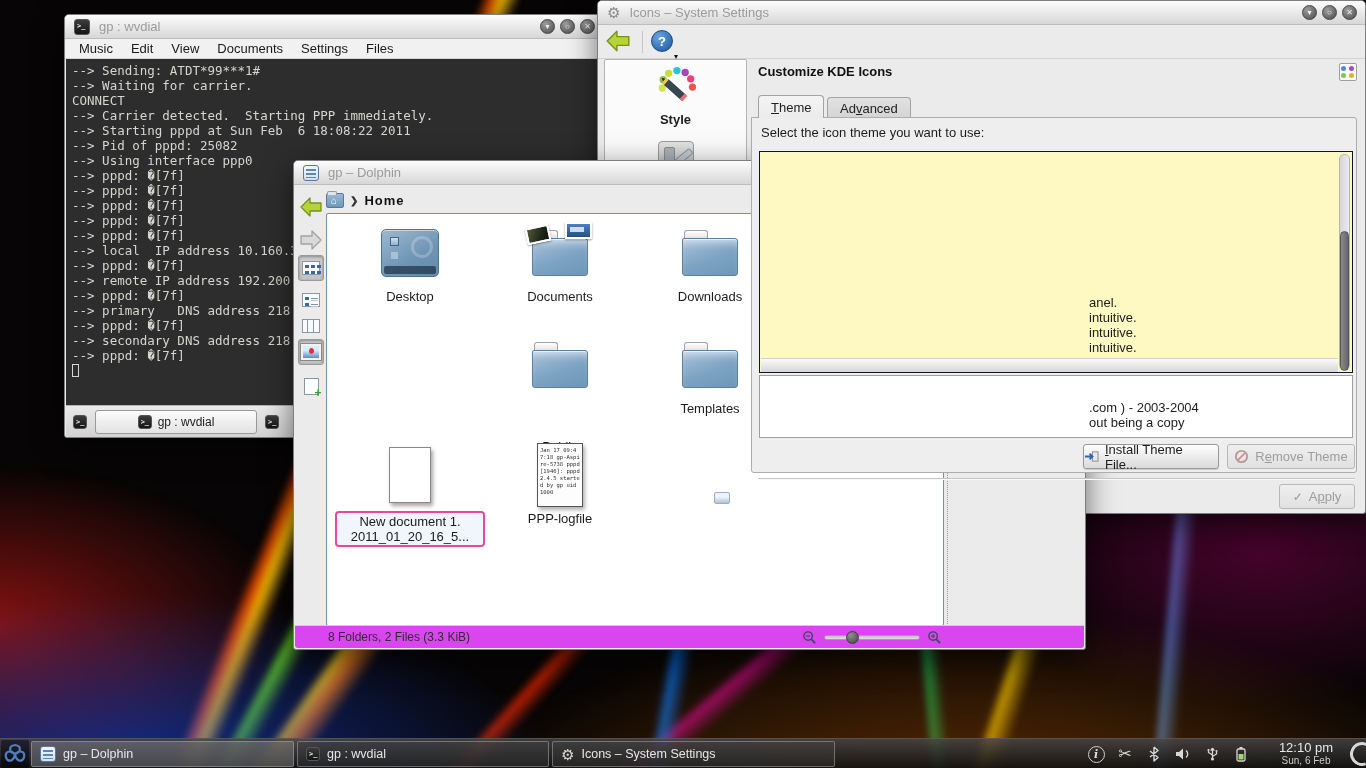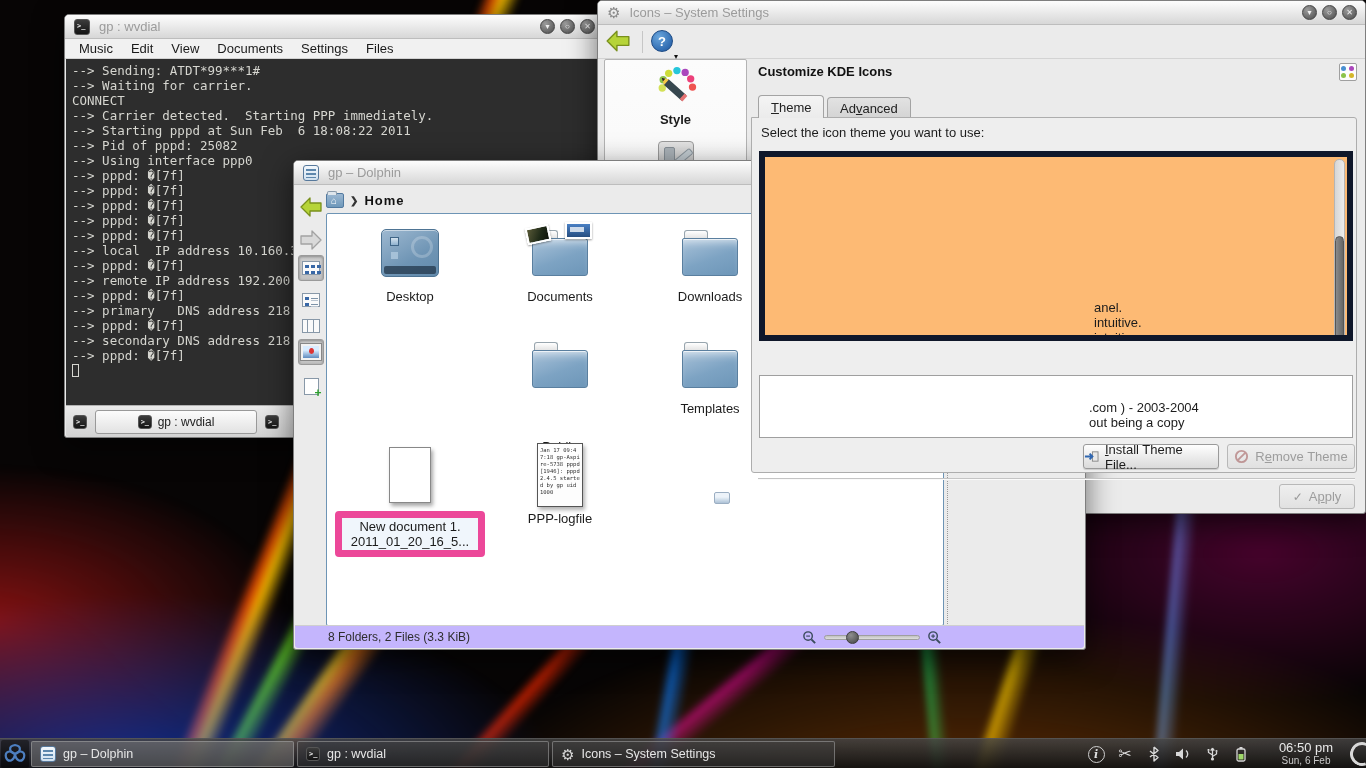--- a/index.html
+++ b/index.html
@@ -59,21 +59,21 @@
   .ss-side-item{display:flex;flex-direction:column;align-items:center;padding-top:6px}
   .ss-side-label{font-weight:bold;font-size:13px;color:#1c1c1c;margin-top:2px}
   .ss-tools-ico{width:36px;height:30px;margin:14px auto 0;border:1px solid #9a9a9a;border-radius:4px;background:linear-gradient(#e4e4e4,#bdbdbd);position:relative}
   .ss-tools-ico::before{content:'';position:absolute;left:5px;top:5px;width:9px;height:19px;border-radius:2px;background:#aab2b8;border:1px solid #868f96}
   .ss-tools-ico::after{content:'';position:absolute;left:13px;top:12px;width:20px;height:5px;background:#c3ccd2;border:1px solid #8b969e;transform:rotate(-40deg);border-radius:2px}
   #ss-heading{position:absolute;left:160px;top:63px;font-weight:bold;font-size:13px;color:#111}
   .ss-tab{position:absolute;height:21px;padding:0 12px;display:flex;align-items:center;font-size:13px;color:#222;border:1px solid #a3a3a3;border-bottom:none;border-radius:4px 4px 0 0;background:linear-gradient(#e2e2e2,#d4d4d4);top:96px;z-index:1}
   .ss-tab.active{background:linear-gradient(#f4f4f4,#ebebeb);height:23px;top:94px;z-index:3}
   #ss-tabframe{position:absolute;left:153px;top:116px;width:606px;height:356px;background:#eee;border:1px solid #adadad;border-radius:0 3px 3px 3px;z-index:2}
   #ss-select-label{position:absolute;left:163px;top:124px;font-size:13px;color:#1c1c1c;z-index:3}
-  #ss-listbox{position:absolute;left:161px;top:150px;width:594px;height:190px;background:#fdba74;border:6px solid #0f172a;z-index:3;overflow:hidden}
+  #ss-listbox{position:absolute;left:161px;top:150px;width:594px;height:222px;background:#fef9c3;border:1px solid #0f172a;z-index:3;overflow:hidden}
   .ss-frag{position:absolute;left:329px;font-size:13px;color:#1c1c1c;white-space:nowrap}
   #ss-selband{position:absolute;left:1px;right:14px;top:206px;height:15px;background:linear-gradient(#fbfbfb,#d6d6d6);border-top:1px solid #d0d0d0;border-bottom:1px solid #c2c2c2}
   #ss-scroll{position:absolute;right:2px;top:2px;width:11px;height:216px;border:1px solid #b5b5b5;border-radius:5px;background:linear-gradient(90deg,#d6d6d6,#ececec)}
   #ss-scroll-handle{position:absolute;left:0;right:0;top:76px;height:140px;border-radius:5px;background:linear-gradient(90deg,#8a8a8a,#666);border:1px solid #555}
   #ss-descbox{position:absolute;left:161px;top:374px;width:594px;height:63px;background:#fff;border:1px solid #9f9f9f;z-index:3;overflow:hidden}
   .btn{position:absolute;display:flex;align-items:center;justify-content:center;gap:6px;background:linear-gradient(#fefefe,#dadada);border:1px solid #9a9a9a;border-radius:3px;font-size:13px;color:#1c1c1c;box-shadow:0 1px 1px rgba(0,0,0,.15);z-index:4}
   .btn.disabled{color:#9d9d9d;background:linear-gradient(#efefef,#e1e1e1);border-color:#b8b8b8;box-shadow:none}
   #ss-install{left:485px;top:443px;width:136px;height:25px}
   #ss-remove{left:629px;top:443px;width:128px;height:25px}
   #ss-sep{position:absolute;left:160px;right:10px;top:477px;height:2px;border-top:1px solid #c4c4c4;border-bottom:1px solid #fafafa;z-index:4}
@@ -101,21 +101,21 @@
   .iv-columns{width:18px;height:14px;background:#fafafa;border:1px solid #8898a8;background-image:linear-gradient(90deg,transparent 4px,#8898a8 4px 5px,transparent 5px 10px,#8898a8 10px 11px,transparent 11px)}
   .iv-preview{width:20px;height:16px;background:linear-gradient(#d9ecff 35%,#5f8cc0);border:2px solid #f2f2f2;outline:1px solid #888;position:relative}
   .iv-preview::after{content:'';position:absolute;left:6px;top:2px;width:5px;height:6px;border-radius:50% 50% 50% 50%/60% 60% 40% 40%;background:#d33}
   .iv-split{width:15px;height:17px;background:#fff;border:1px solid #8898a8;position:relative}
   .iv-split::after{content:'+';position:absolute;right:-4px;bottom:-6px;font:bold 12px "Liberation Sans",sans-serif;color:#2ea02e}
   #dolphin-view{position:absolute;left:32px;top:52px;width:618px;height:413px;background:#fff;border:1px solid #6d94b5;border-radius:2px;overflow:hidden}
   #dolphin-grid{position:absolute;inset:8px}
   .cell{position:absolute;width:150px;display:flex;flex-direction:column;}
   .iwrap{height:62px;display:flex;align-items:center;justify-content:center}
   .flabel{margin-top:5px;font-size:13px;color:#1b1b1b;text-align:center;line-height:15px;white-space:pre-line}
-  .flabel.sel{border:7px solid #ec4899;border-radius:4px;background:rgba(205,225,245,.3);padding:1px 5px}
+  .flabel.sel{border:2px solid #ec4899;border-radius:4px;background:rgba(205,225,245,.3);padding:1px 5px}
   .fi{position:relative}
   .fi i{position:absolute;display:block}
   .fi-folder,.fi-folder-documents,.fi-folder-pictures{width:56px;height:46px}
   .ftab{top:0;left:2px;width:24px;height:10px;background:linear-gradient(#fff,#ddd);border:1px solid #98a5ae;border-bottom:none;border-radius:3px 3px 0 0}
   .fbody{top:8px;left:0;width:56px;height:38px;background:linear-gradient(160deg,#a9c2d9,#7da3c3 55%,#6d96b8);border:1px solid #5a7f9f;border-radius:2px 3px 3px 3px;box-shadow:inset 0 1px 0 rgba(255,255,255,.65),inset 0 8px 10px -6px rgba(255,255,255,.7)}
   .th{border:2px solid #fff;box-shadow:0 1px 2px rgba(0,0,0,.4)}
   .thd1{left:-6px;top:-4px;width:24px;height:17px;transform:rotate(-12deg);background:linear-gradient(120deg,#5a5a38,#1f2a18 60%,#0e130b)}
   .thd2{right:-4px;top:-8px;width:27px;height:17px;background:linear-gradient(#4a80c4,#274e80);}
   .thd2::after{content:'';position:absolute;left:3px;top:3px;width:14px;height:5px;background:rgba(255,255,255,.75)}
   .thp1{left:-6px;top:-4px;width:24px;height:17px;background:linear-gradient(120deg,#4a5a30,#222d14)}
@@ -142,21 +142,21 @@
   .place-label{white-space:nowrap;overflow:hidden}
   .mi{flex:none;position:relative}
   .mi-folder,.mi-folder-home{width:15px;height:11px;margin-top:3px;background:linear-gradient(#9cb8d2,#6f98ba);border:1px solid #527aa0;border-radius:1px}
   .mi-folder::before,.mi-folder-home::before{content:'';position:absolute;left:0;top:-3px;width:6px;height:3px;background:#e2e8ee;border:1px solid #8b9bab;border-bottom:none}
   .mi-folder-home::after{content:'⌂';position:absolute;left:3px;top:-2px;font-size:9px;color:#1e2e3e}
   .mi-trash{width:11px;height:12px;margin-top:2px;background:repeating-linear-gradient(90deg,#cfcfcf 0 2px,#a8a8a8 2px 4px);border:1px solid #777;border-radius:1px 1px 3px 3px}
   .mi-trash::before{content:'';position:absolute;left:-2px;top:-3px;width:13px;height:2px;background:#c2c2c2;border:1px solid #777}
   .mi-drive{width:15px;height:11px;background:linear-gradient(#f4f4f4 45%,#8a8a8a 46%);border:1px solid #666;border-radius:2px}
   .mi-drive::after{content:'';position:absolute;left:2px;bottom:2px;width:3px;height:3px;border-radius:50%;background:#4cbb3c}
   .mi-gear{font-size:13px;line-height:13px;color:#999}
-  #dolphin-status{position:absolute;left:1px;right:1px;bottom:1px;height:23px;background:#c4b5fd;border-top:1px solid #cfcfcf;border-radius:0 0 3px 3px}
+  #dolphin-status{position:absolute;left:1px;right:1px;bottom:1px;height:23px;background:#d946ef;border-top:1px solid #cfcfcf;border-radius:0 0 3px 3px}
   #status-text{position:absolute;left:33px;top:4px;font-size:12px;color:#2e2e2e}
   #zoom-out{position:absolute;left:507px;top:4px}
   #zoom-in{position:absolute;left:632px;top:4px}
   #zoom-slider{position:absolute;left:529px;top:9px;width:96px;height:5px;background:linear-gradient(#c2c2c2,#dedede);border:1px solid #9f9f9f;border-radius:3px}
   #zoom-knob{position:absolute;left:21px;top:-5px;width:13px;height:13px;border-radius:50%;background:radial-gradient(circle at 35% 30%,#8f8f8f,#565656 75%);border:1px solid #3e3e3e}
 
   
   .nav-arrow{display:block}
 
   
@@ -550,18 +550,18 @@
         </span>
         <span class="tray-ico">
           <svg width="12" height="16" viewBox="0 0 12 16">
             <rect x="4.5" y="1" width="3" height="2" fill="#d8d8d8"></rect>
             <rect x="2" y="3" width="8" height="12" rx="1.5" fill="none" stroke="#d8d8d8" stroke-width="1.3"></rect>
             <rect x="3.5" y="8" width="5" height="5.5" fill="#9fd86a"></rect>
           </svg>
         </span>
       </div>
     <div id="tb-clock">
-      <div id="tb-time">06:50 pm</div>
+      <div id="tb-time">12:10 pm</div>
       <div id="tb-date">Sun, 6 Feb</div>
     </div>
     <div id="tb-cashew"></div>
   </footer>
 </div>
 
 </body></html>

